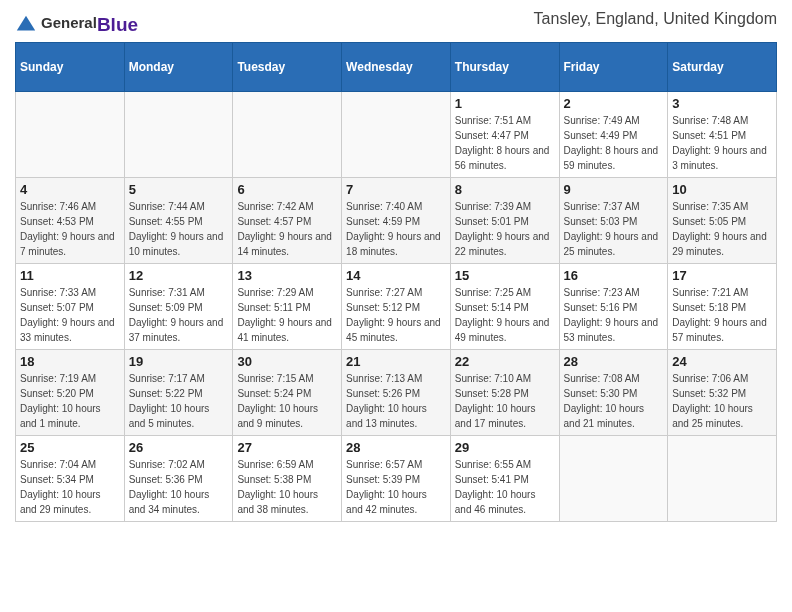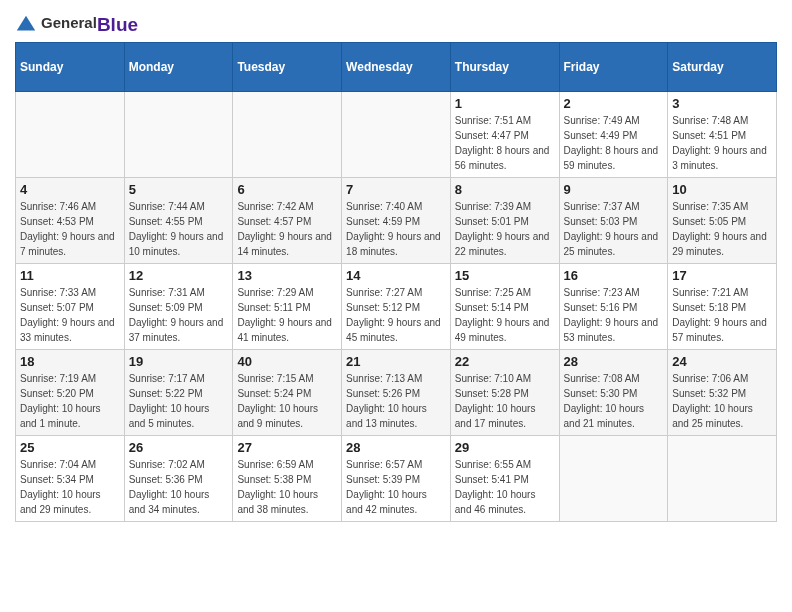--- a/index.html
+++ b/index.html
@@ -102,20 +102,21 @@
   <div class="logo">
     <svg class="logo-icon" viewBox="0 0 24 24" xmlns="http://www.w3.org/2000/svg">
       <polygon points="12,2 22,18 2,18" fill="#2a6db5"></polygon>
     </svg>
     <div class="logo-text">
       <span class="logo-general">General</span>
       <span class="logo-blue">Blue</span>
     </div>
   </div>
   <div class="title-area">
+    <div class="subtitle">Tansley, England, United Kingdom</div>
   </div>
 </div>
 
 <table>
   <thead>
     <tr>
     <th>Sunday</th>
         <th>Monday</th>
         <th>Tuesday</th>
         <th>Wednesday</th>
@@ -206,21 +207,21 @@
       <tr>
         <td>
           <div class="day-number">18</div>
           <div class="day-detail">Sunrise: 7:19 AM<br>Sunset: 5:20 PM<br>Daylight: 10 hours and 1 minute.</div>
         </td>
         <td>
           <div class="day-number">19</div>
           <div class="day-detail">Sunrise: 7:17 AM<br>Sunset: 5:22 PM<br>Daylight: 10 hours and 5 minutes.</div>
         </td>
         <td>
-          <div class="day-number">40</div>
+          <div class="day-number">30</div>
           <div class="day-detail">Sunrise: 7:15 AM<br>Sunset: 5:24 PM<br>Daylight: 10 hours and 9 minutes.</div>
         </td>
         <td>
           <div class="day-number">21</div>
           <div class="day-detail">Sunrise: 7:13 AM<br>Sunset: 5:26 PM<br>Daylight: 10 hours and 13 minutes.</div>
         </td>
         <td>
           <div class="day-number">22</div>
           <div class="day-detail">Sunrise: 7:10 AM<br>Sunset: 5:28 PM<br>Daylight: 10 hours and 17 minutes.</div>
         </td>

